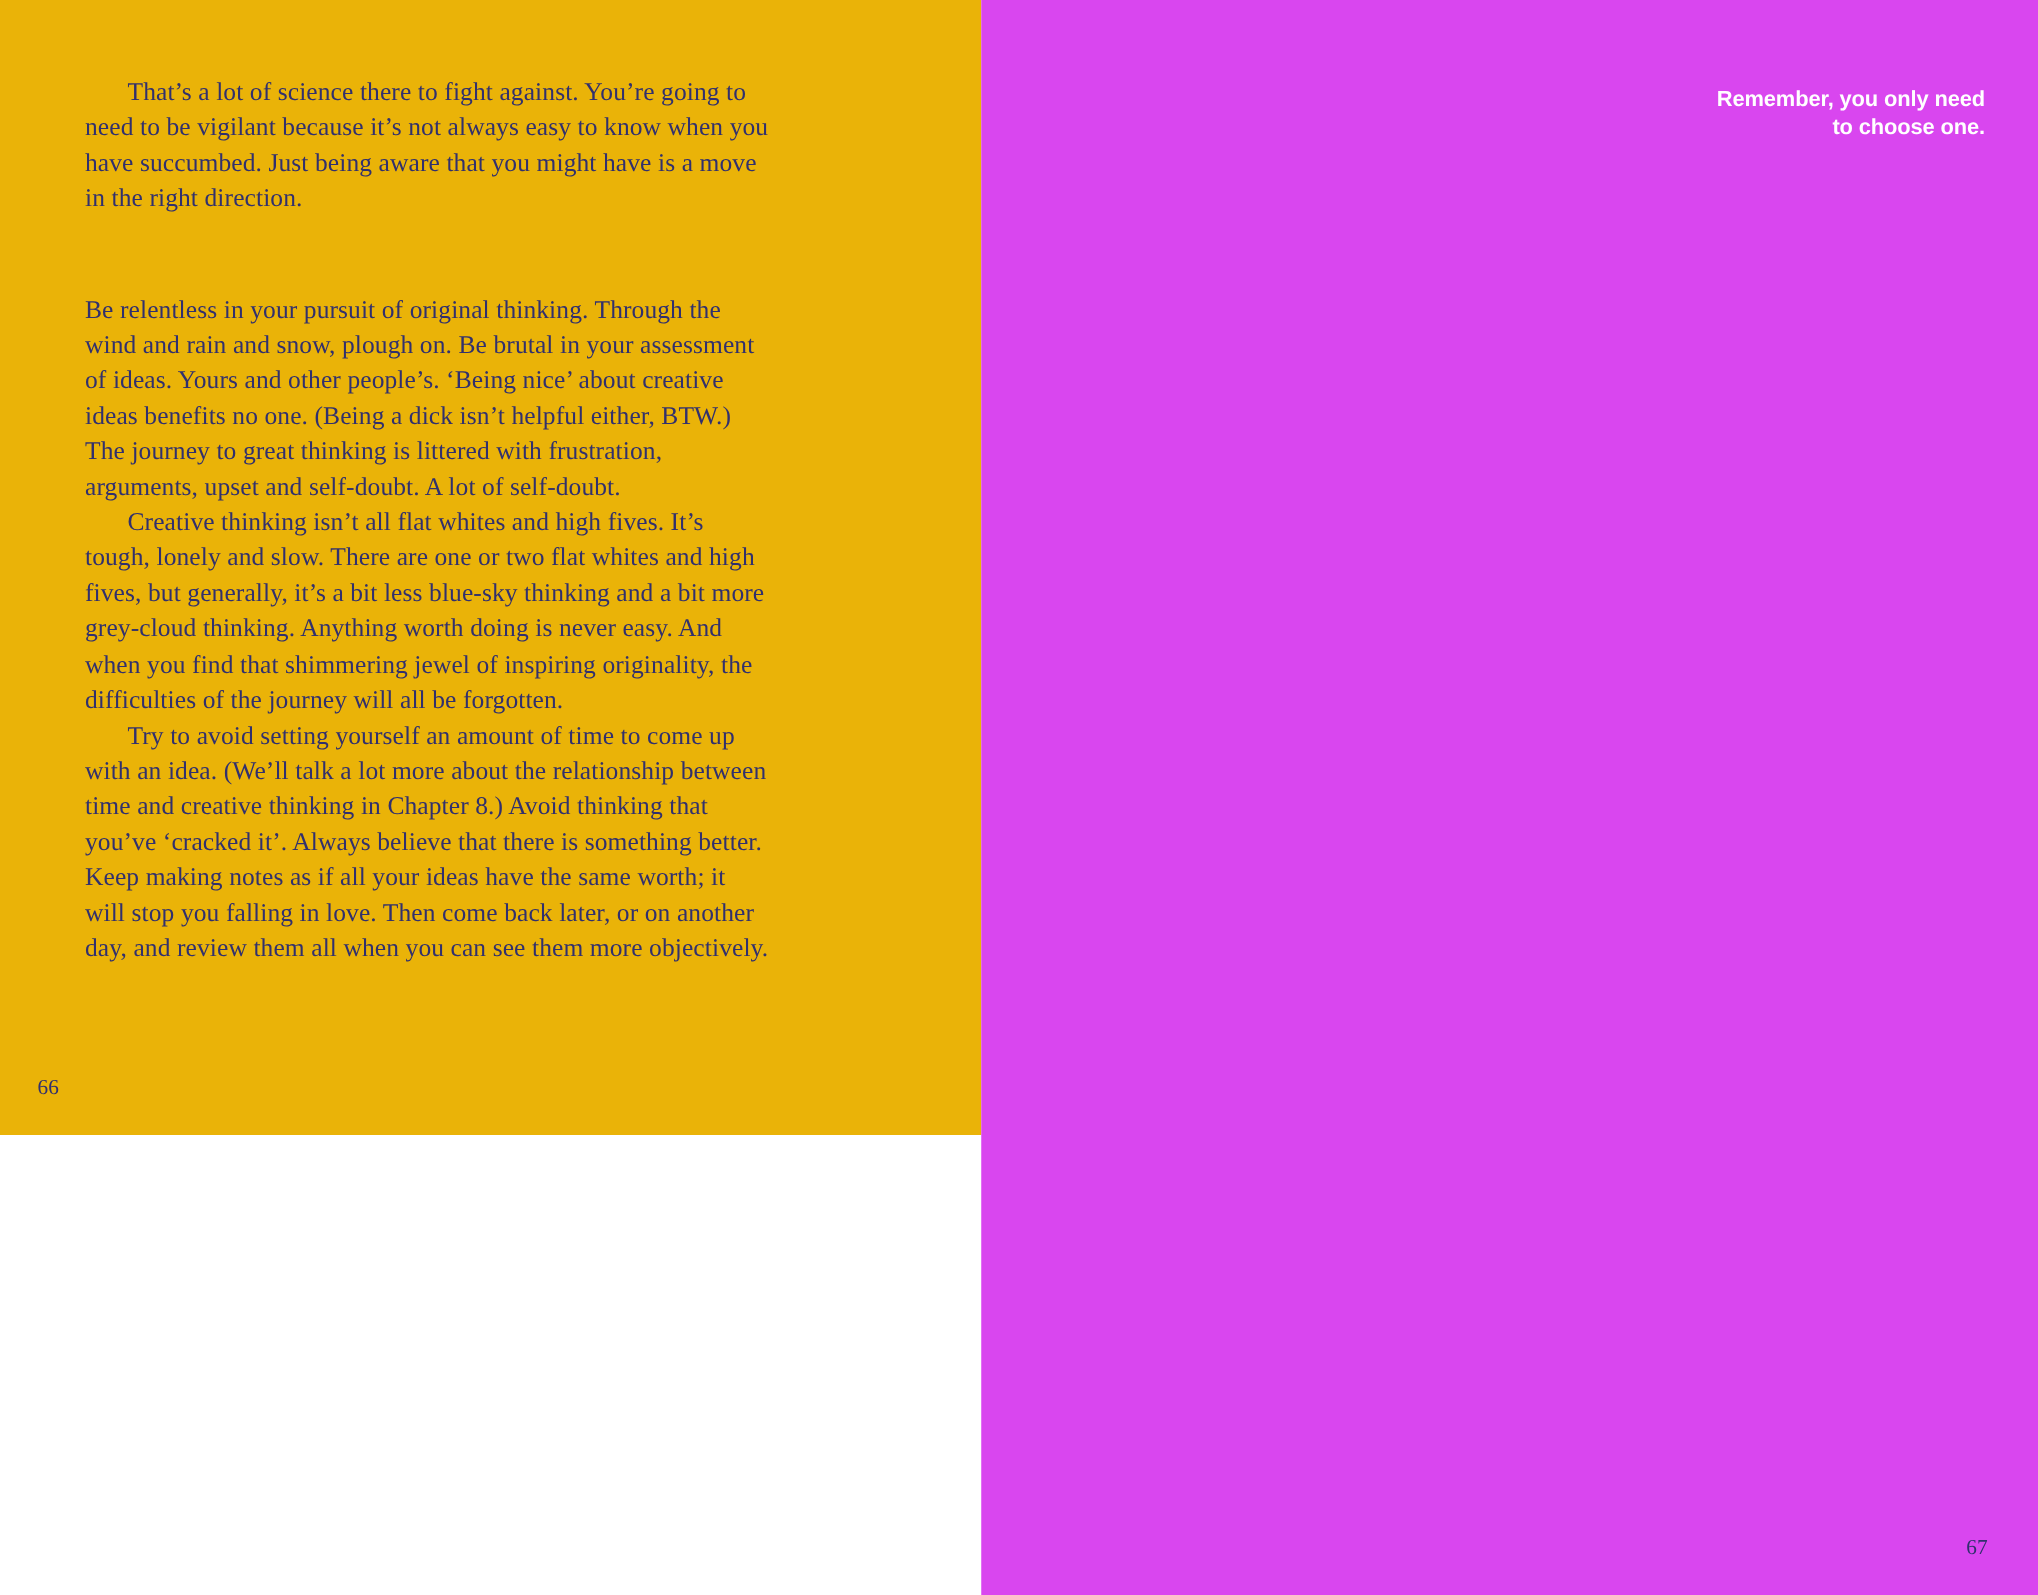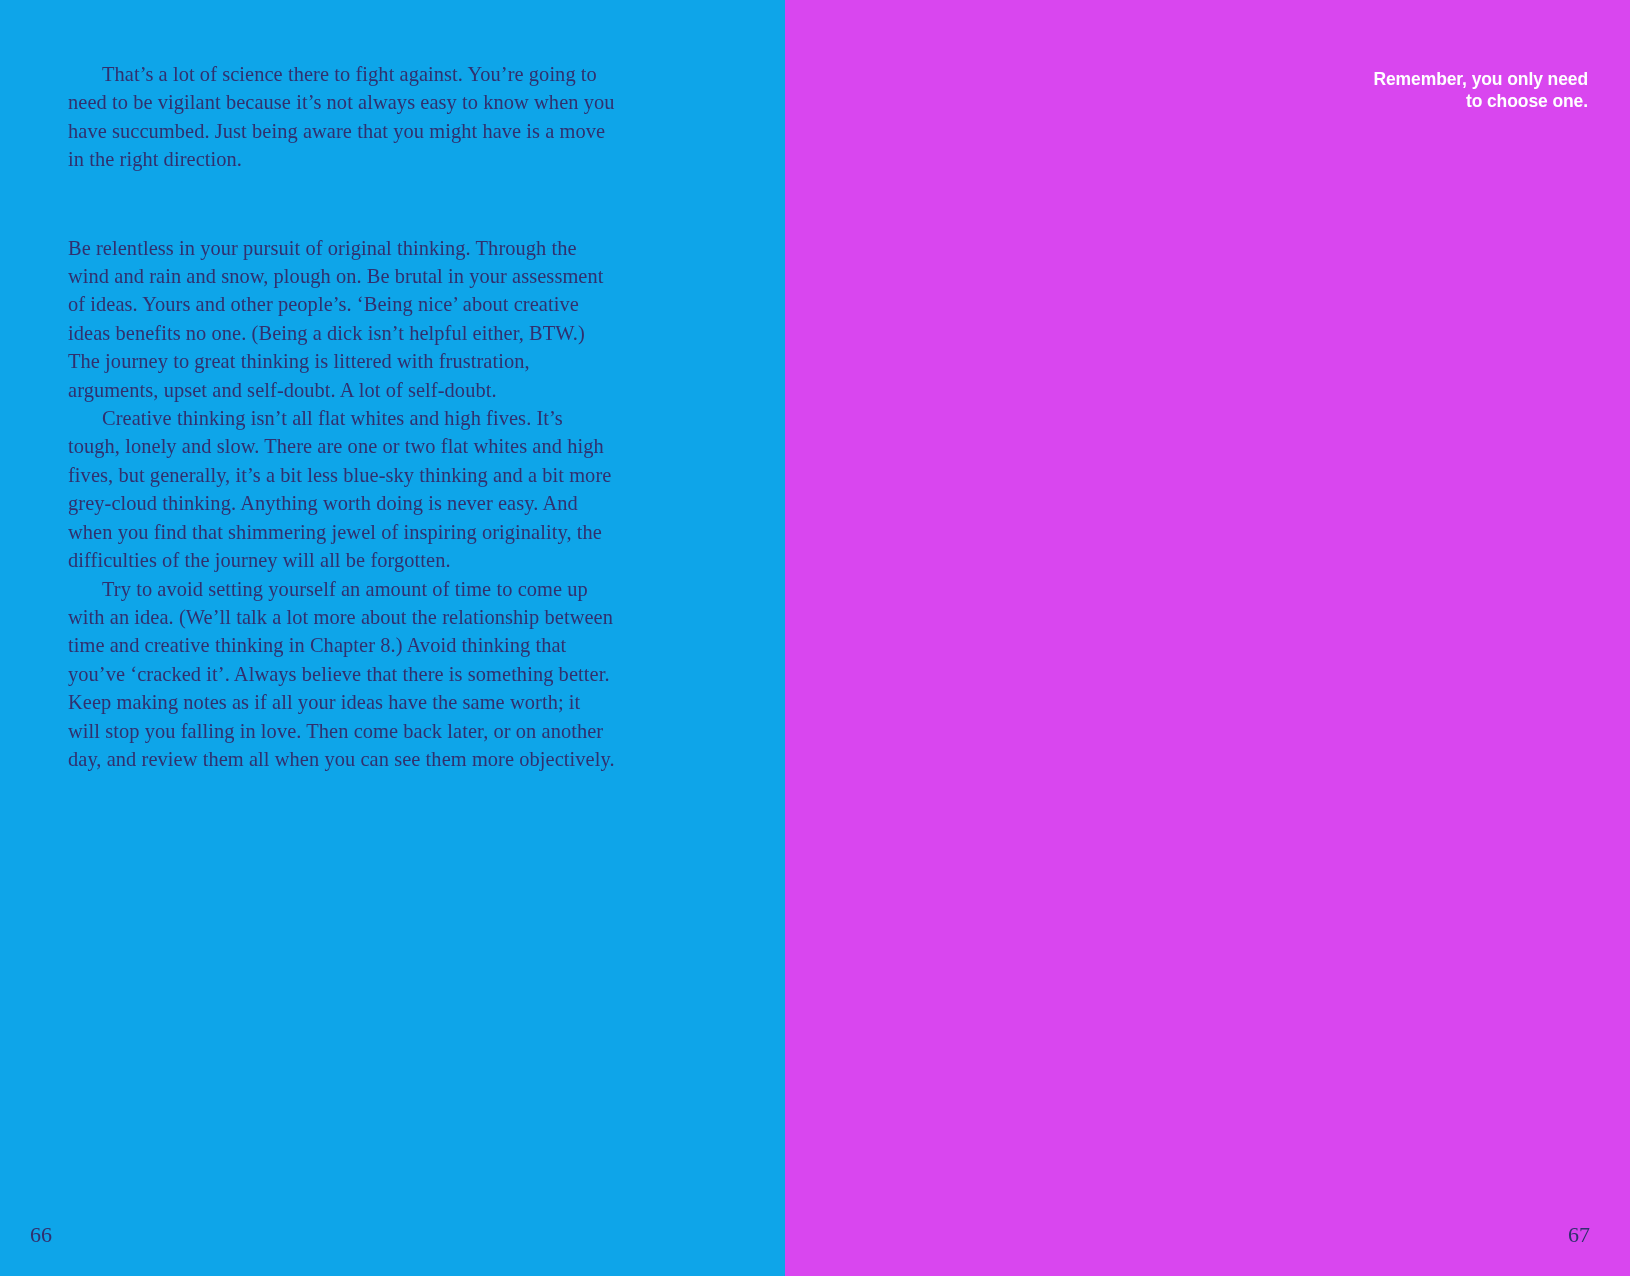--- a/index.html
+++ b/index.html
@@ -17,22 +17,22 @@
     position: relative;
     width: 1630px;
     height: 1276px;
     display: flex;
   }
 
   
   .page-left {
     position: relative;
     width: 785px;
-    height: 1276px;
-    background: #0ea5e9;
+    height: 908px;
+    background: #eab308;
     box-sizing: border-box;
   }
   .page-right {
     position: relative;
     width: 845px;
     height: 1276px;
     background: #d946ef;
     box-sizing: border-box;
     overflow: hidden;
   }
@@ -82,21 +82,21 @@
     color: #ffffff;
     z-index: 3;
     letter-spacing: -0.1px;
   }
 
   
   .folio {
     position: absolute;
     bottom: 28px;
     font-family: "Liberation Serif", serif;
-    font-size: 22px;
+    font-size: 17px;
     color: #31306e;
   }
   .folio-left { left: 30px; }
   .folio-right { right: 40px; }
 </style>
 </head>
 <body>
 
 <div class="spread">
 

